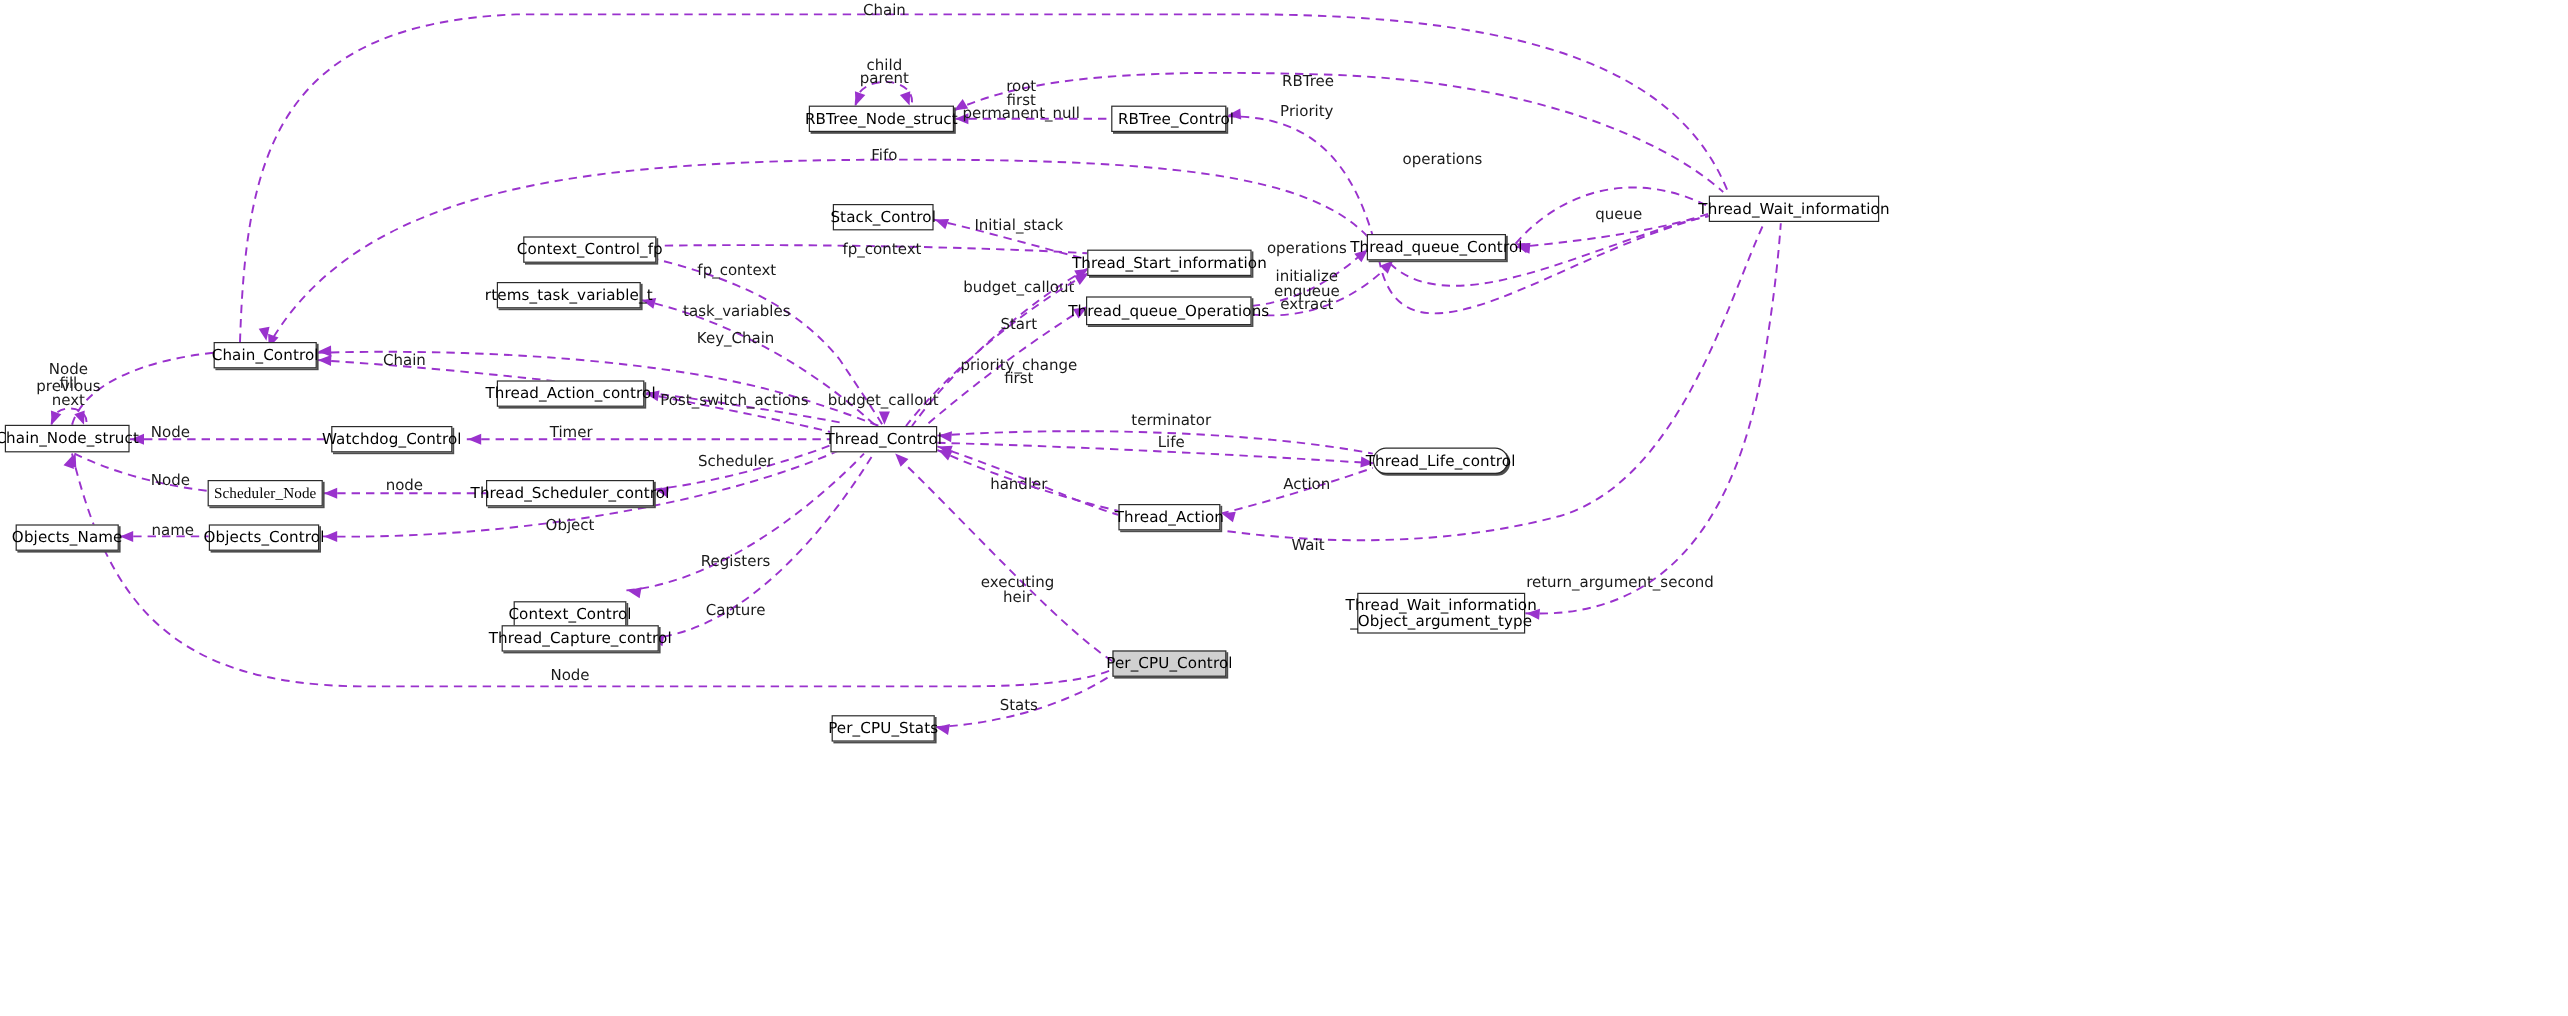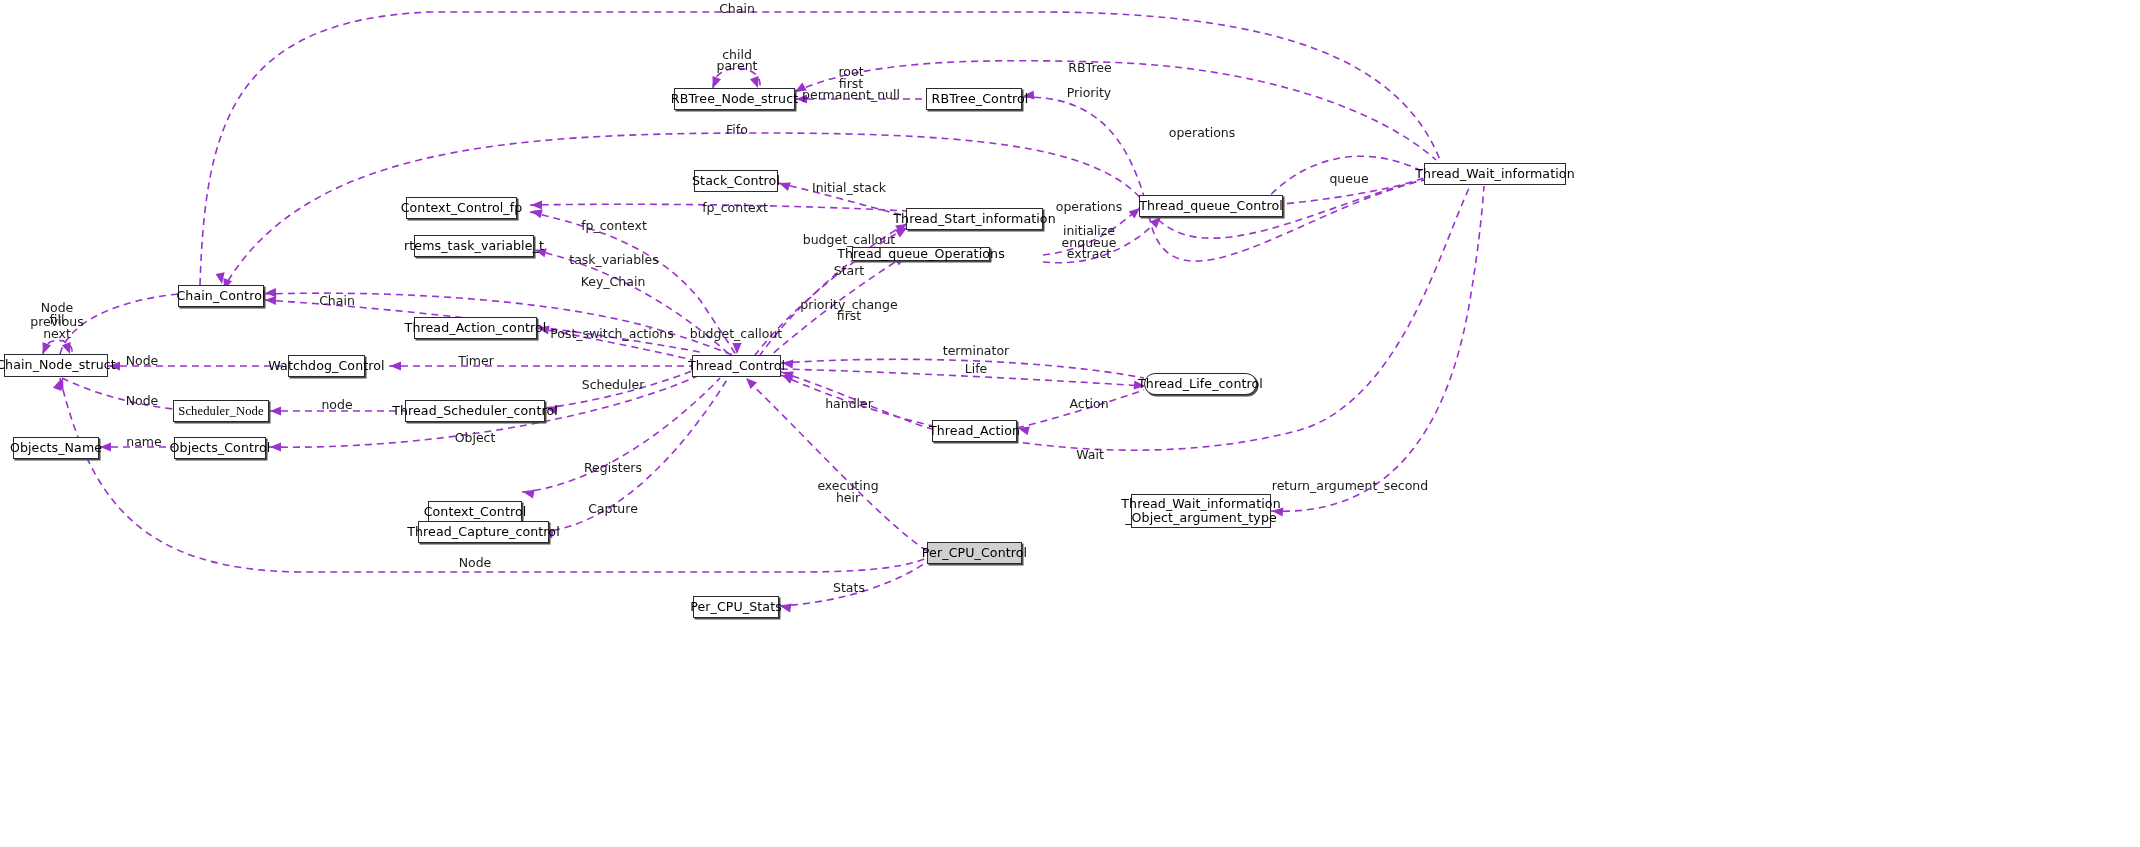--- a/index.html
+++ b/index.html
@@ -153,35 +153,35 @@
       <path d="M 779,606 C 850,602 900,580 927,562" class="edge"></path>
       <path d="M 0,0 L -11,-4.6 L -11,4.6 Z" class="arrowhead" transform="translate(780,606) rotate(190)"></path>
       <text x="849" y="588" text-anchor="middle" class="edge-label">Stats</text>
     </svg>
   <div id="nodes-layer">
       <div class="node-box" style="left: 4px; top: 354px; width: 104px; height: 23px;"><span>Chain_Node_struct</span></div>
       <div class="node-box shadow" style="left: 13px; top: 437px; width: 86px; height: 22px;"><span>Objects_Name</span></div>
       <div class="node-box shadow" style="left: 178px; top: 285px; width: 86px; height: 22px;"><span>Chain_Control</span></div>
       <div class="node-box shadow" style="left: 173px; top: 400px; width: 96px; height: 22px; font-family: Liberation Serif, serif;"><span>Scheduler_Node</span></div>
       <div class="node-box shadow" style="left: 174px; top: 437px; width: 92px; height: 22px;"><span>Objects_Control</span></div>
-      <div class="node-box shadow" style="left: 288px; top: 355px; width: 77px; height: 22px;"><span>Watchdog_Control</span></div>
-      <div class="node-box shadow" style="left: 406px; top: 197px; width: 111px; height: 22px;"><span>Context_Control_fp</span></div>
+      <div class="node-box shadow" style="left: 276px; top: 355px; width: 101px; height: 22px;"><span>Watchdog_Control</span></div>
+      <div class="node-box shadow" style="left: 436px; top: 197px; width: 111px; height: 22px;"><span>Context_Control_fp</span></div>
       <div class="node-box shadow" style="left: 414px; top: 235px; width: 120px; height: 22px;"><span>rtems_task_variable_t</span></div>
       <div class="node-box shadow" style="left: 414px; top: 317px; width: 123px; height: 22px;"><span>Thread_Action_control</span></div>
       <div class="node-box shadow" style="left: 405px; top: 400px; width: 140px; height: 22px;"><span>Thread_Scheduler_control</span></div>
       <div class="node-box shadow" style="left: 428px; top: 501px; width: 94px; height: 22px;"><span>Context_Control</span></div>
       <div class="node-box shadow" style="left: 418px; top: 521px; width: 131px; height: 22px;"><span>Thread_Capture_control</span></div>
       <div class="node-box shadow" style="left: 674px; top: 88px; width: 121px; height: 22px;"><span>RBTree_Node_struct</span></div>
       <div class="node-box" style="left: 694px; top: 170px; width: 84px; height: 22px;"><span>Stack_Control</span></div>
       <div class="node-box" style="left: 692px; top: 355px; width: 89px; height: 22px;"><span>Thread_Control</span></div>
       <div class="node-box shadow" style="left: 693px; top: 596px; width: 86px; height: 22px;"><span>Per_CPU_Stats</span></div>
       <div class="node-box shadow" style="left: 906px; top: 208px; width: 137px; height: 22px;"><span>Thread_Start_information</span></div>
-      <div class="node-box shadow" style="left: 852px; top: 247px; width: 138px; height: 14px; align-items: center;"><span>Thread_queue_Operations</span></div>
+      <div class="node-box shadow" style="left: 905px; top: 247px; width: 138px; height: 24px; align-items: center;"><span>Thread_queue_Operations</span></div>
       <div class="node-box shadow" style="left: 932px; top: 420px; width: 85px; height: 22px;"><span>Thread_Action</span></div>
       <div class="node-box shadow current" style="left: 927px; top: 542px; width: 95px; height: 22px;"><span>Per_CPU_Control</span></div>
       <div class="node-box shadow" style="left: 926px; top: 88px; width: 96px; height: 22px; padding-left: 12px;"><span>RBTree_Control</span></div>
-      <div class="node-box shadow" style="left: 1139px; top: 195px; width: 144px; height: 22px;"><span>Thread_queue_Control</span></div>
+      <div class="node-box shadow" style="left: 1139px; top: 195px; width: 116px; height: 22px;"><span>Thread_queue_Control</span></div>
       <div class="node-box shadow" style="left: 1144px; top: 373px; width: 113px; height: 22px; border-radius: 11px;"><span>Thread_Life_control</span></div>
       <div class="node-box" style="left: 1131px; top: 494px; width: 140px; height: 34px;"><span>Thread_Wait_information
 _Object_argument_type</span></div>
       <div class="node-box" style="left: 1424px; top: 163px; width: 142px; height: 22px;"><span>Thread_Wait_information</span></div>
     </div>
 </div>
 
 </body></html>

